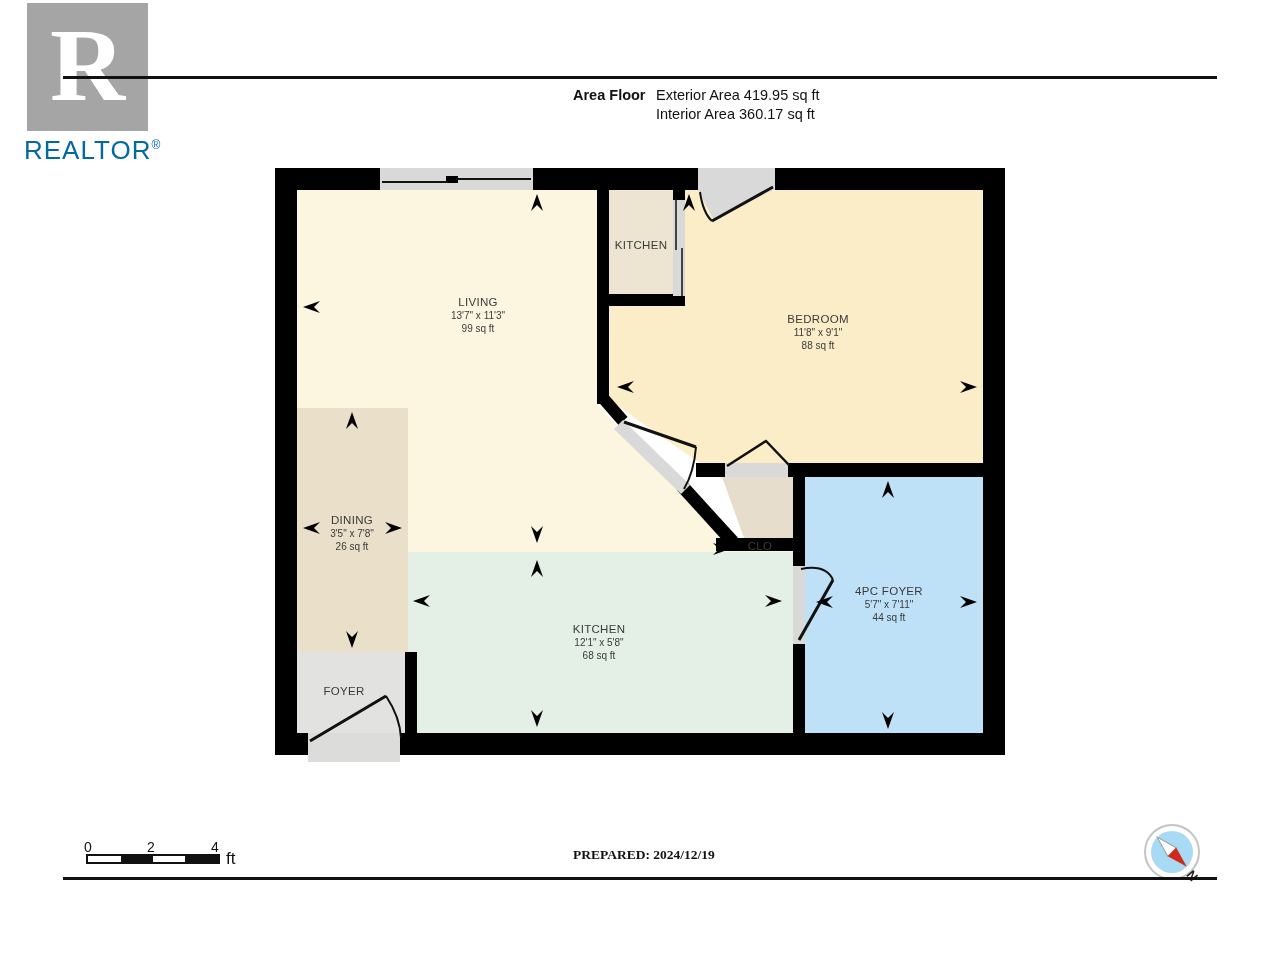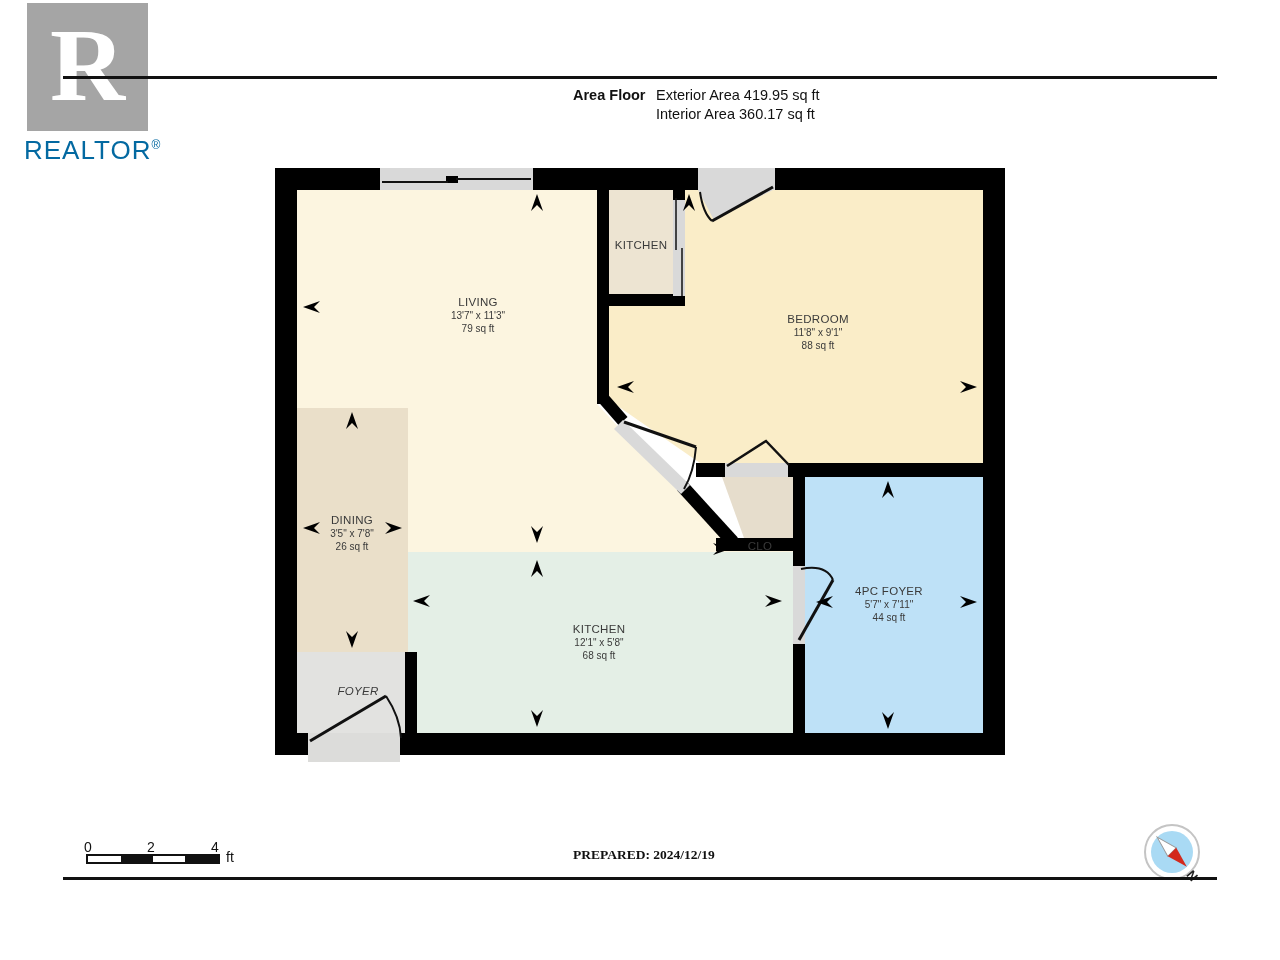--- a/index.html
+++ b/index.html
@@ -29,21 +29,21 @@
   
   .room-label{position:absolute;transform:translateX(-50%);text-align:center;
               color:#3a3a3a;white-space:nowrap;line-height:13px;}
   .room-name{font-size:11.5px;letter-spacing:0.3px;}
   .room-dims,.room-area{font-size:10px;}
 
   
   .scale-num{position:absolute;top:839px;font-size:14px;color:#111;}
   .scale-bar{position:absolute;left:86px;top:854px;width:130px;height:6px;border:2px solid #111;
              background:linear-gradient(90deg,#fff 0 25%,#111 25% 50%,#fff 50% 75%,#111 75% 100%);}
-  .scale-unit{position:absolute;left:226px;top:849px;font-size:14px;color:#111;}
+  .scale-unit{position:absolute;left:226px;top:849px;font-size:17px;color:#111;}
 
   .prepared{position:absolute;left:573px;top:847px;font-size:13.5px;font-weight:bold;color:#111;font-family:Liberation Serif, serif;}
   .disclaimer{position:absolute;left:63px;top:888px;font-size:13.5px;color:#111;}
 
   .compass{position:absolute;left:1136px;top:818px;}
 </style>
 </head>
 <body>
 
 <div id="page">
@@ -138,21 +138,21 @@
       <path d="M0,0 L-17,-6 L-11,0 L-17,6 Z" transform="translate(816,602) rotate(180)"></path>
       <path d="M0,0 L-17,-6 L-11,0 L-17,6 Z" transform="translate(977,602)"></path>
       <path d="M0,0 L-17,-6 L-11,0 L-17,6 Z" transform="translate(888,729) rotate(90)"></path>
       <path d="M0,0 L-17,-6 L-11,0 L-17,6 Z" transform="translate(730,549)"></path>
     </g>
   </svg>
 
   <div class="room-label" style="left:478px;top:296px;">
     <div class="room-name">LIVING</div>
     <div class="room-dims">13'7" x 11'3"</div>
-    <div class="room-area">79 sq ft</div>
+    <div class="room-area">99 sq ft</div>
   </div>
   <div class="room-label" style="left:641px;top:239px;">
     <div class="room-name">KITCHEN</div>
   </div>
   <div class="room-label" style="left:818px;top:313px;">
     <div class="room-name">BEDROOM</div>
     <div class="room-dims">11'8" x 9'1"</div>
     <div class="room-area">88 sq ft</div>
   </div>
   <div class="room-label" style="left:352px;top:514px;">
@@ -161,21 +161,21 @@
     <div class="room-area">26 sq ft</div>
   </div>
   <div class="room-label" style="left:760px;top:500px;margin-top:40px;">
     <div class="room-name">CLO</div>
   </div>
   <div class="room-label" style="left:599px;top:623px;">
     <div class="room-name">KITCHEN</div>
     <div class="room-dims">12'1" x 5'8"</div>
     <div class="room-area">68 sq ft</div>
   </div>
-  <div class="room-label" style="left:358px;top:685px;font-style:italic;">
+  <div class="room-label" style="left:344px;top:685px;">
     <div class="room-name">FOYER</div>
   </div>
   <div class="room-label" style="left:889px;top:585px;">
     <div class="room-name">4PC FOYER</div>
     <div class="room-dims">5'7" x 7'11"</div>
     <div class="room-area">44 sq ft</div>
   </div>
 
   <div class="scale-num" style="left:84px;">0</div>
   <div class="scale-num" style="left:147px;">2</div>

